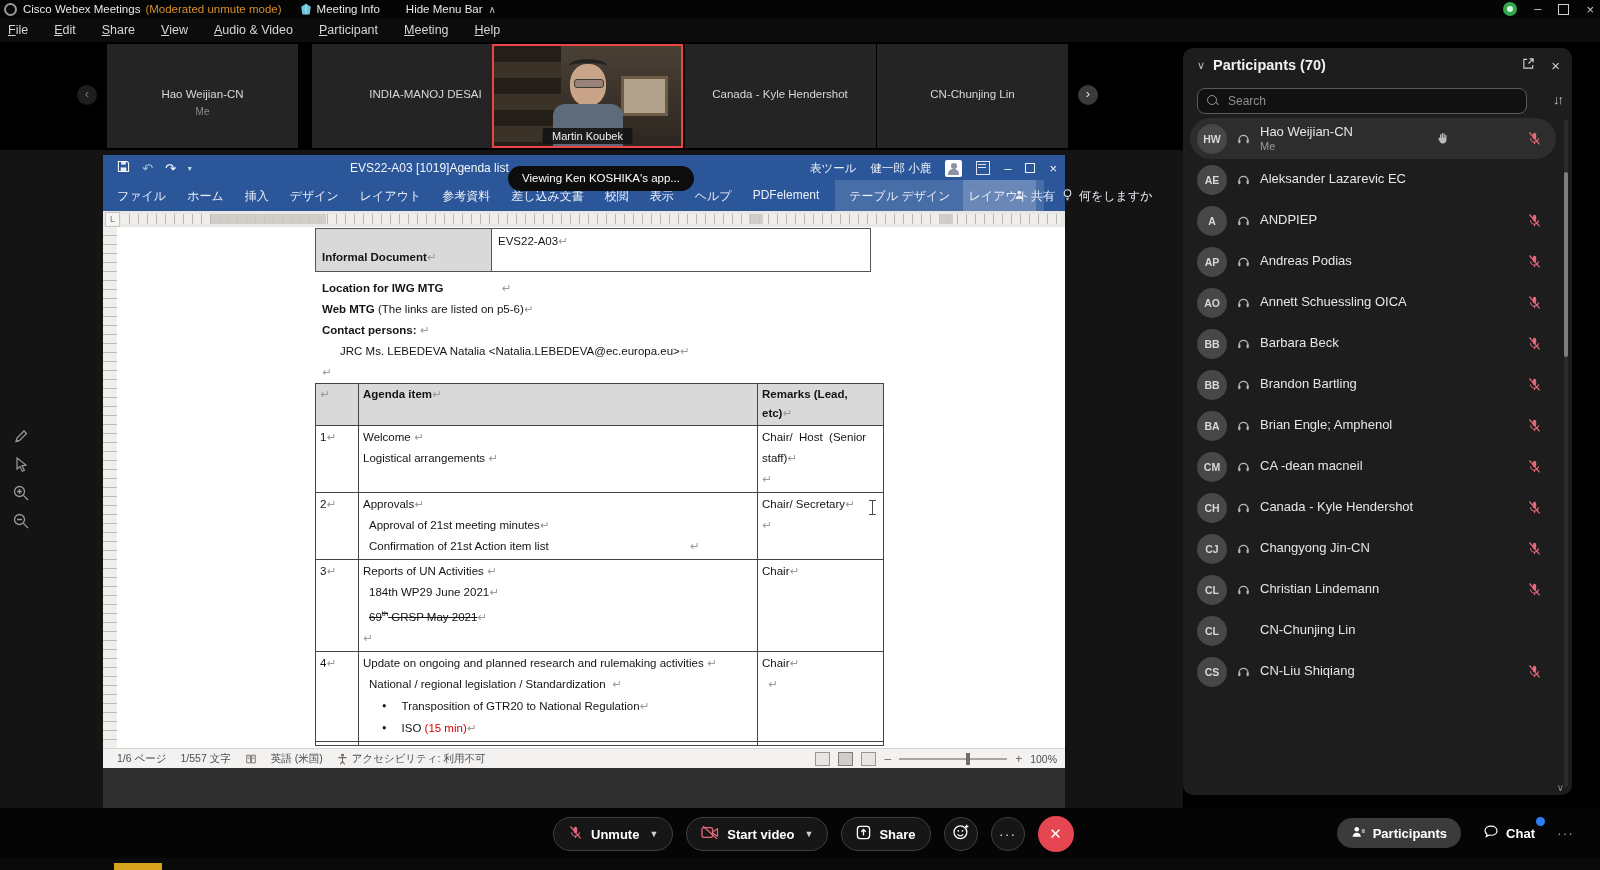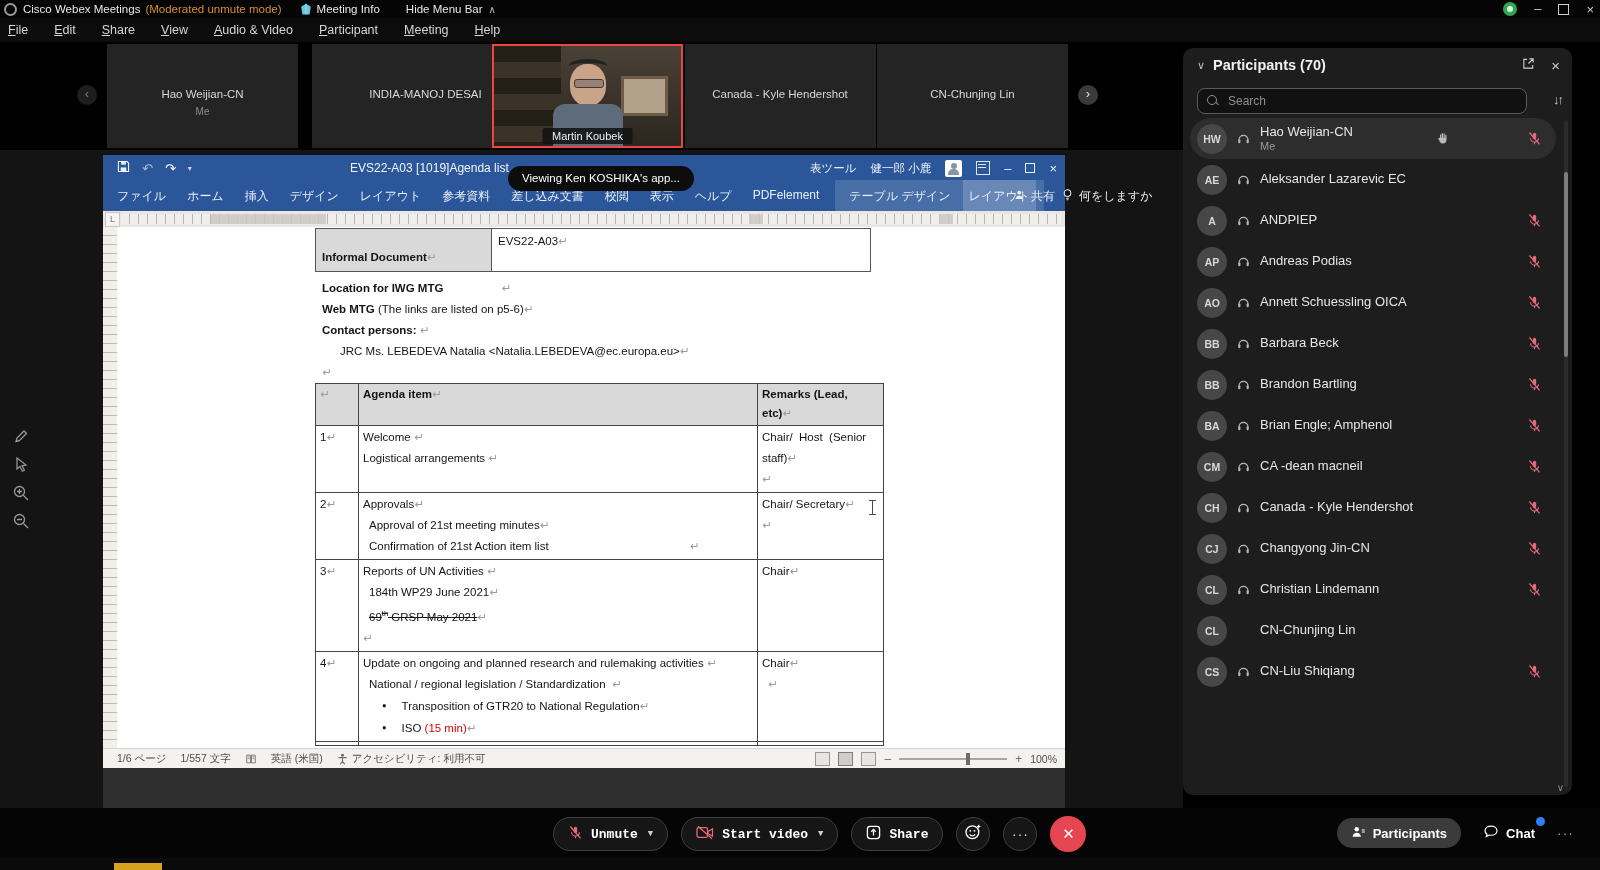--- a/index.html
+++ b/index.html
@@ -145,21 +145,21 @@
   .phand{position:absolute;left:246px;top:13px;}
   .pmic{position:absolute;right:14px;top:13px;}
   #pscroll{position:absolute;right:4px;top:72px;width:4px;bottom:8px;background:#2b2b2b;border-radius:2px;}
   #pthumb{position:absolute;left:0;top:52px;width:4px;height:185px;background:#7d7d7d;border-radius:2px;}
   #plist::after{content:"";position:absolute;left:14px;top:698px;width:30px;height:30px;border-radius:50%;background:#474747;}
   #pchevdn{position:absolute;right:8px;bottom:2px;color:#8a8a8a;font-size:10px;}
 
   
   #ctrlbar{position:absolute;left:0;top:808px;width:1600px;height:50px;background:#050505;}
   #cgroup{position:absolute;left:553px;top:8px;display:flex;align-items:center;gap:13px;}
-  .pill{height:34px;border:1px solid #3f3f3f;border-radius:17px;background:#161616;color:#fff;font-size:13px;font-weight:bold;display:flex;align-items:center;gap:8px;padding:0 14px;box-sizing:border-box;white-space:nowrap;font-family:Liberation Mono, monospace;}
+  .pill{height:34px;border:1px solid #3f3f3f;border-radius:17px;background:#161616;color:#fff;font-size:13px;font-weight:bold;display:flex;align-items:center;gap:8px;padding:0 14px;box-sizing:border-box;white-space:nowrap;}
   .pill .cdrp{color:#cfcfcf;font-size:9px;margin-left:2px;}
   .cbtn{width:34px;height:34px;border:1px solid #3f3f3f;border-radius:50%;background:#161616;display:flex;align-items:center;justify-content:center;box-sizing:border-box;}
   #leave{width:36px;height:36px;border-radius:50%;background:#e64552;color:#fff;font-size:15px;font-weight:bold;display:flex;align-items:center;justify-content:center;}
   .dots{color:#dcdcdc;font-size:14px;letter-spacing:1px;}
   #rgroup{position:absolute;right:26px;top:10px;display:flex;align-items:center;gap:22px;}
   #btn-participants{height:30px;border-radius:15px;background:#3b3b3b;color:#fff;font-size:13px;font-weight:bold;display:flex;align-items:center;gap:7px;padding:0 14px;}
   #btn-chat{position:relative;color:#fff;font-size:13px;font-weight:bold;display:flex;align-items:center;gap:7px;}
   #chatdot{position:absolute;right:-10px;top:-7px;width:9px;height:9px;border-radius:50%;background:#2d7ff9;}
   #rmore{color:#9a9a9a;font-size:14px;letter-spacing:1px;}
 

